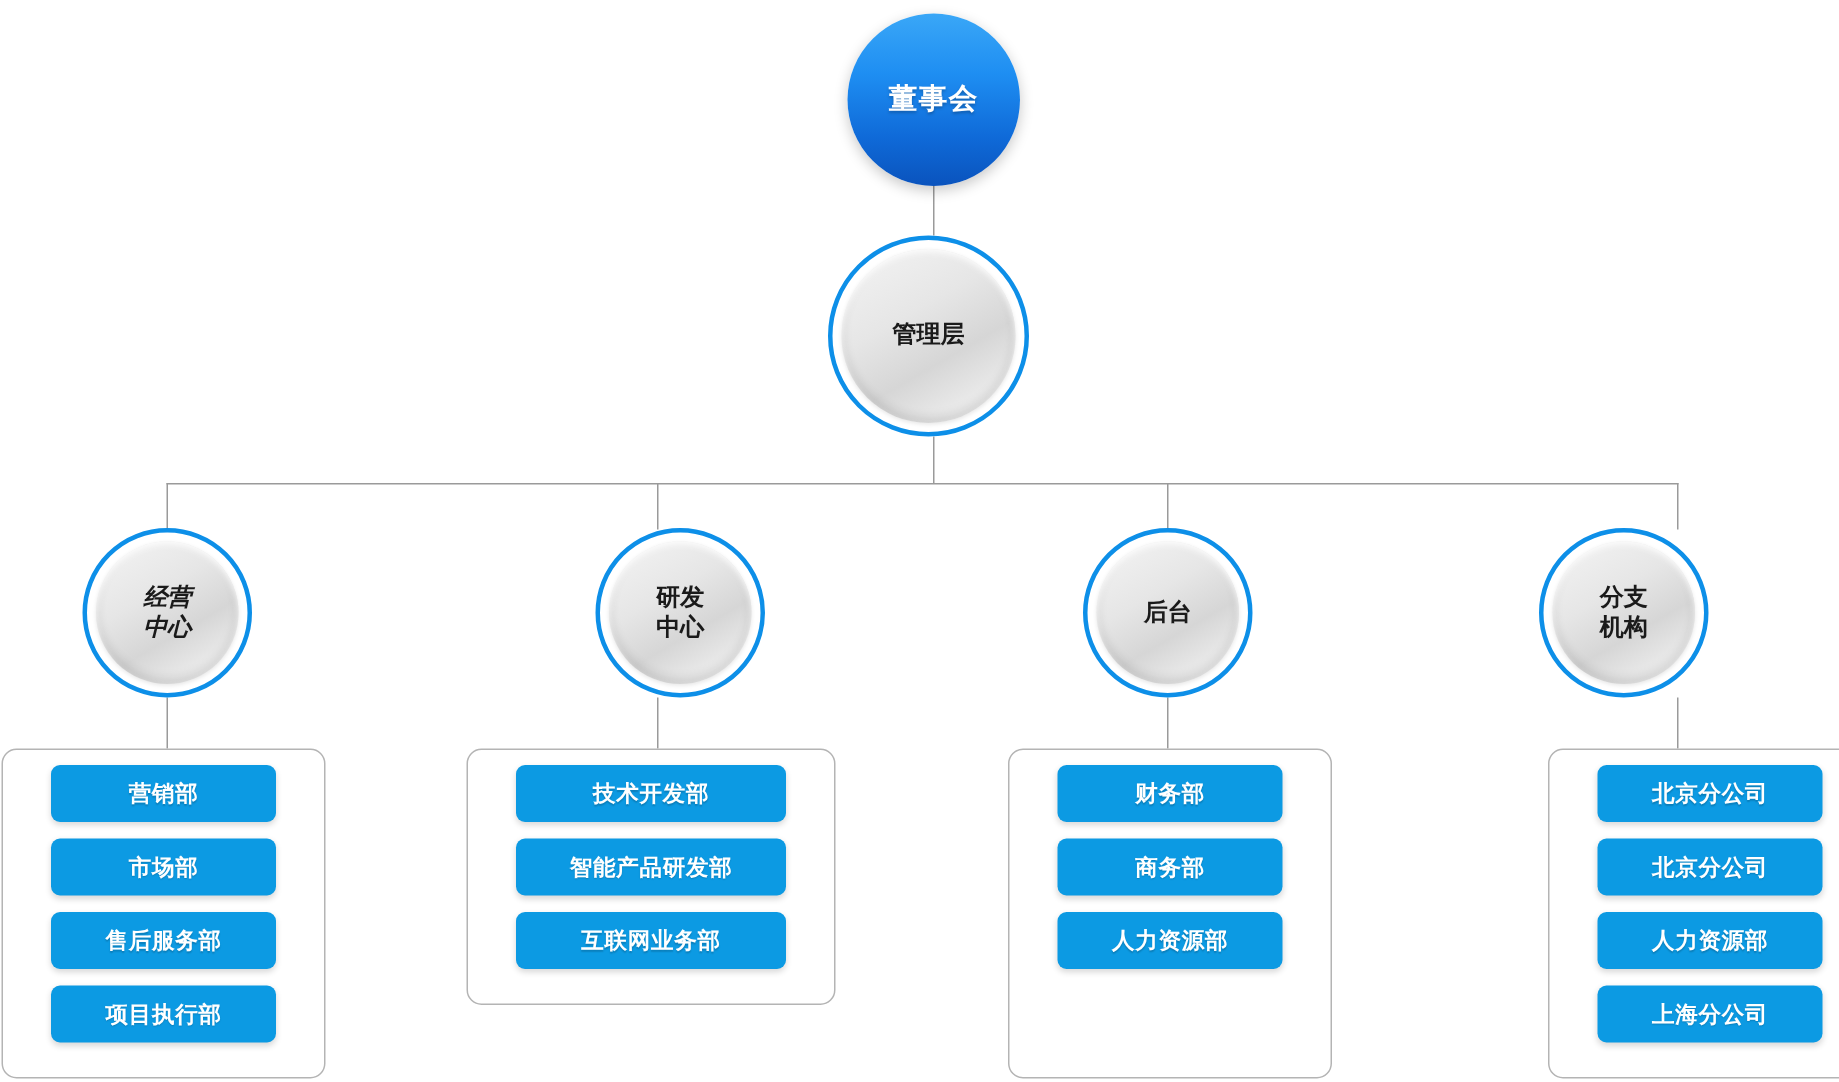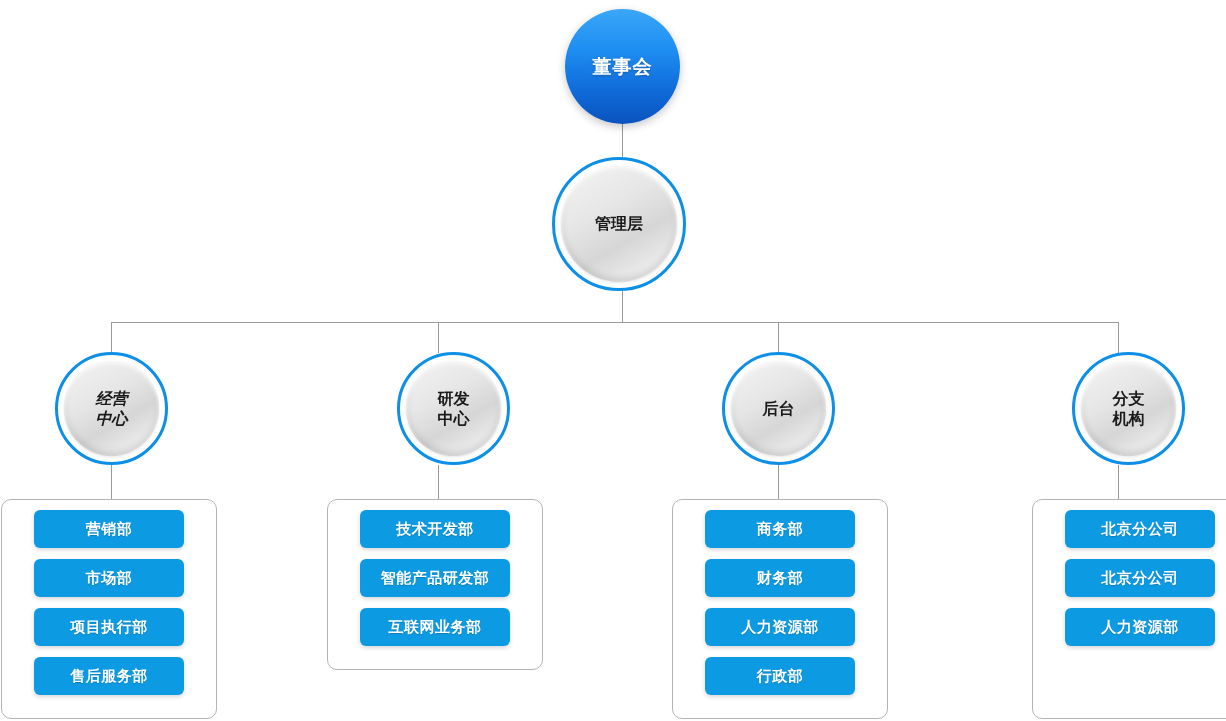--- a/index.html
+++ b/index.html
@@ -175,76 +175,76 @@
       </span>
     </div>
   </div>
 
   <div class="node-ring node-mid" style="left:722px;">
     <div class="ring-inner">
       <span class="node-label">后台</span>
     </div>
   </div>
 
-  <div class="node-ring node-mid" style="left:1072px;">
+  <div class="node-ring node-mid" style="left:1026px;">
     <div class="ring-inner">
       <span class="node-label">
         <span>分支</span><br>
         <span>机构</span>
       </span>
     </div>
   </div>
 
   <div class="group-box" style="left:1px; top:499px; width:216px; height:220px;">
     <div class="leaf">
       <span class="leaf-label">营销部</span>
     </div>
     <div class="leaf">
       <span class="leaf-label">市场部</span>
     </div>
     <div class="leaf">
+      <span class="leaf-label">售后服务部</span>
+    </div>
+    <div class="leaf">
       <span class="leaf-label">项目执行部</span>
     </div>
-    <div class="leaf">
-      <span class="leaf-label">售后服务部</span>
-    </div>
-  </div>
-
-  <div class="group-box" style="left:327px; top:499px; width:216px; height:171px;text-align:right;">
+  </div>
+
+  <div class="group-box" style="left:311px; top:499px; width:246px; height:171px;text-align:right;">
     <div class="leaf">
       <span class="leaf-label">技术开发部</span>
     </div>
     <div class="leaf">
       <span class="leaf-label">智能产品研发部</span>
     </div>
     <div class="leaf">
       <span class="leaf-label">互联网业务部</span>
     </div>
   </div>
 
   <div class="group-box" style="left:672px; top:499px; width:216px; height:220px;">
     <div class="leaf">
+      <span class="leaf-label">财务部</span>
+    </div>
+    <div class="leaf">
       <span class="leaf-label">商务部</span>
     </div>
     <div class="leaf">
-      <span class="leaf-label">财务部</span>
-    </div>
-    <div class="leaf">
       <span class="leaf-label">人力资源部</span>
     </div>
-    <div class="leaf">
-      <span class="leaf-label">行政部</span>
-    </div>
   </div>
 
   <div class="group-box" style="left:1032px; top:499px; width:216px; height:220px;">
     <div class="leaf">
       <span class="leaf-label">北京分公司</span>
     </div>
     <div class="leaf">
       <span class="leaf-label">北京分公司</span>
     </div>
     <div class="leaf">
       <span class="leaf-label">人力资源部</span>
     </div>
+    <div class="leaf">
+      <span class="leaf-label">上海分公司</span>
+    </div>
   </div>
 
 </div>
 
 </body></html>

